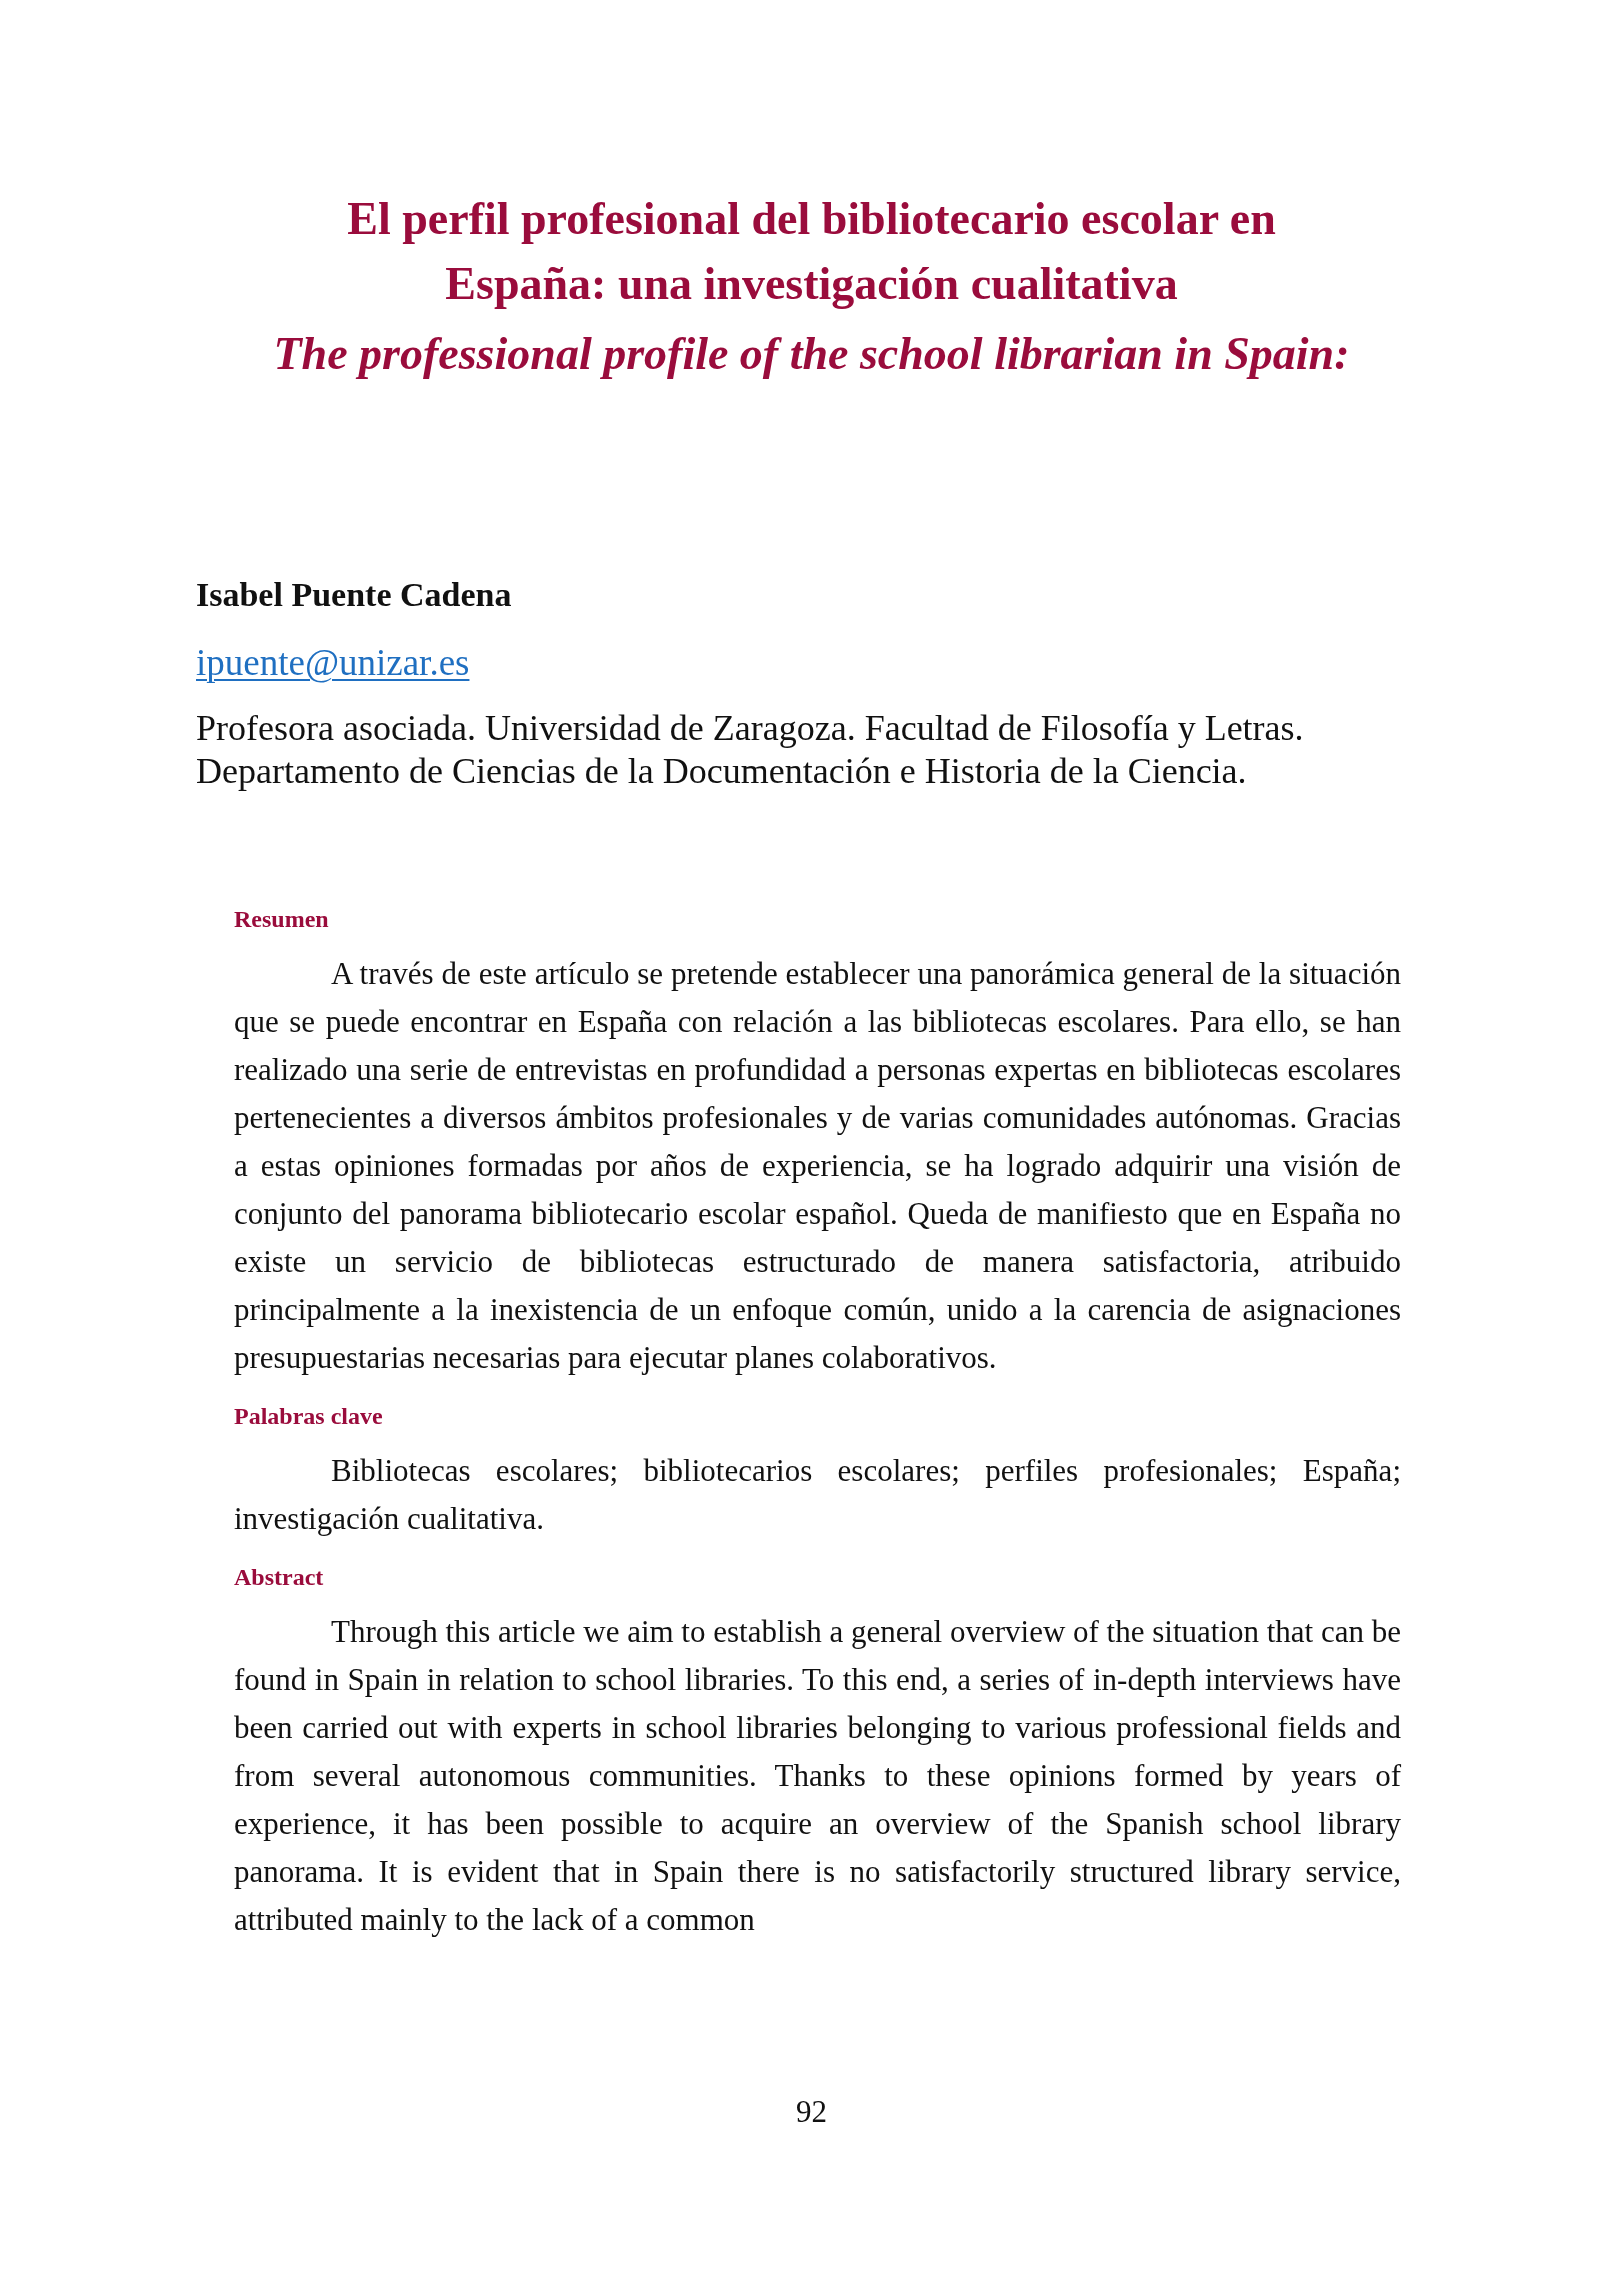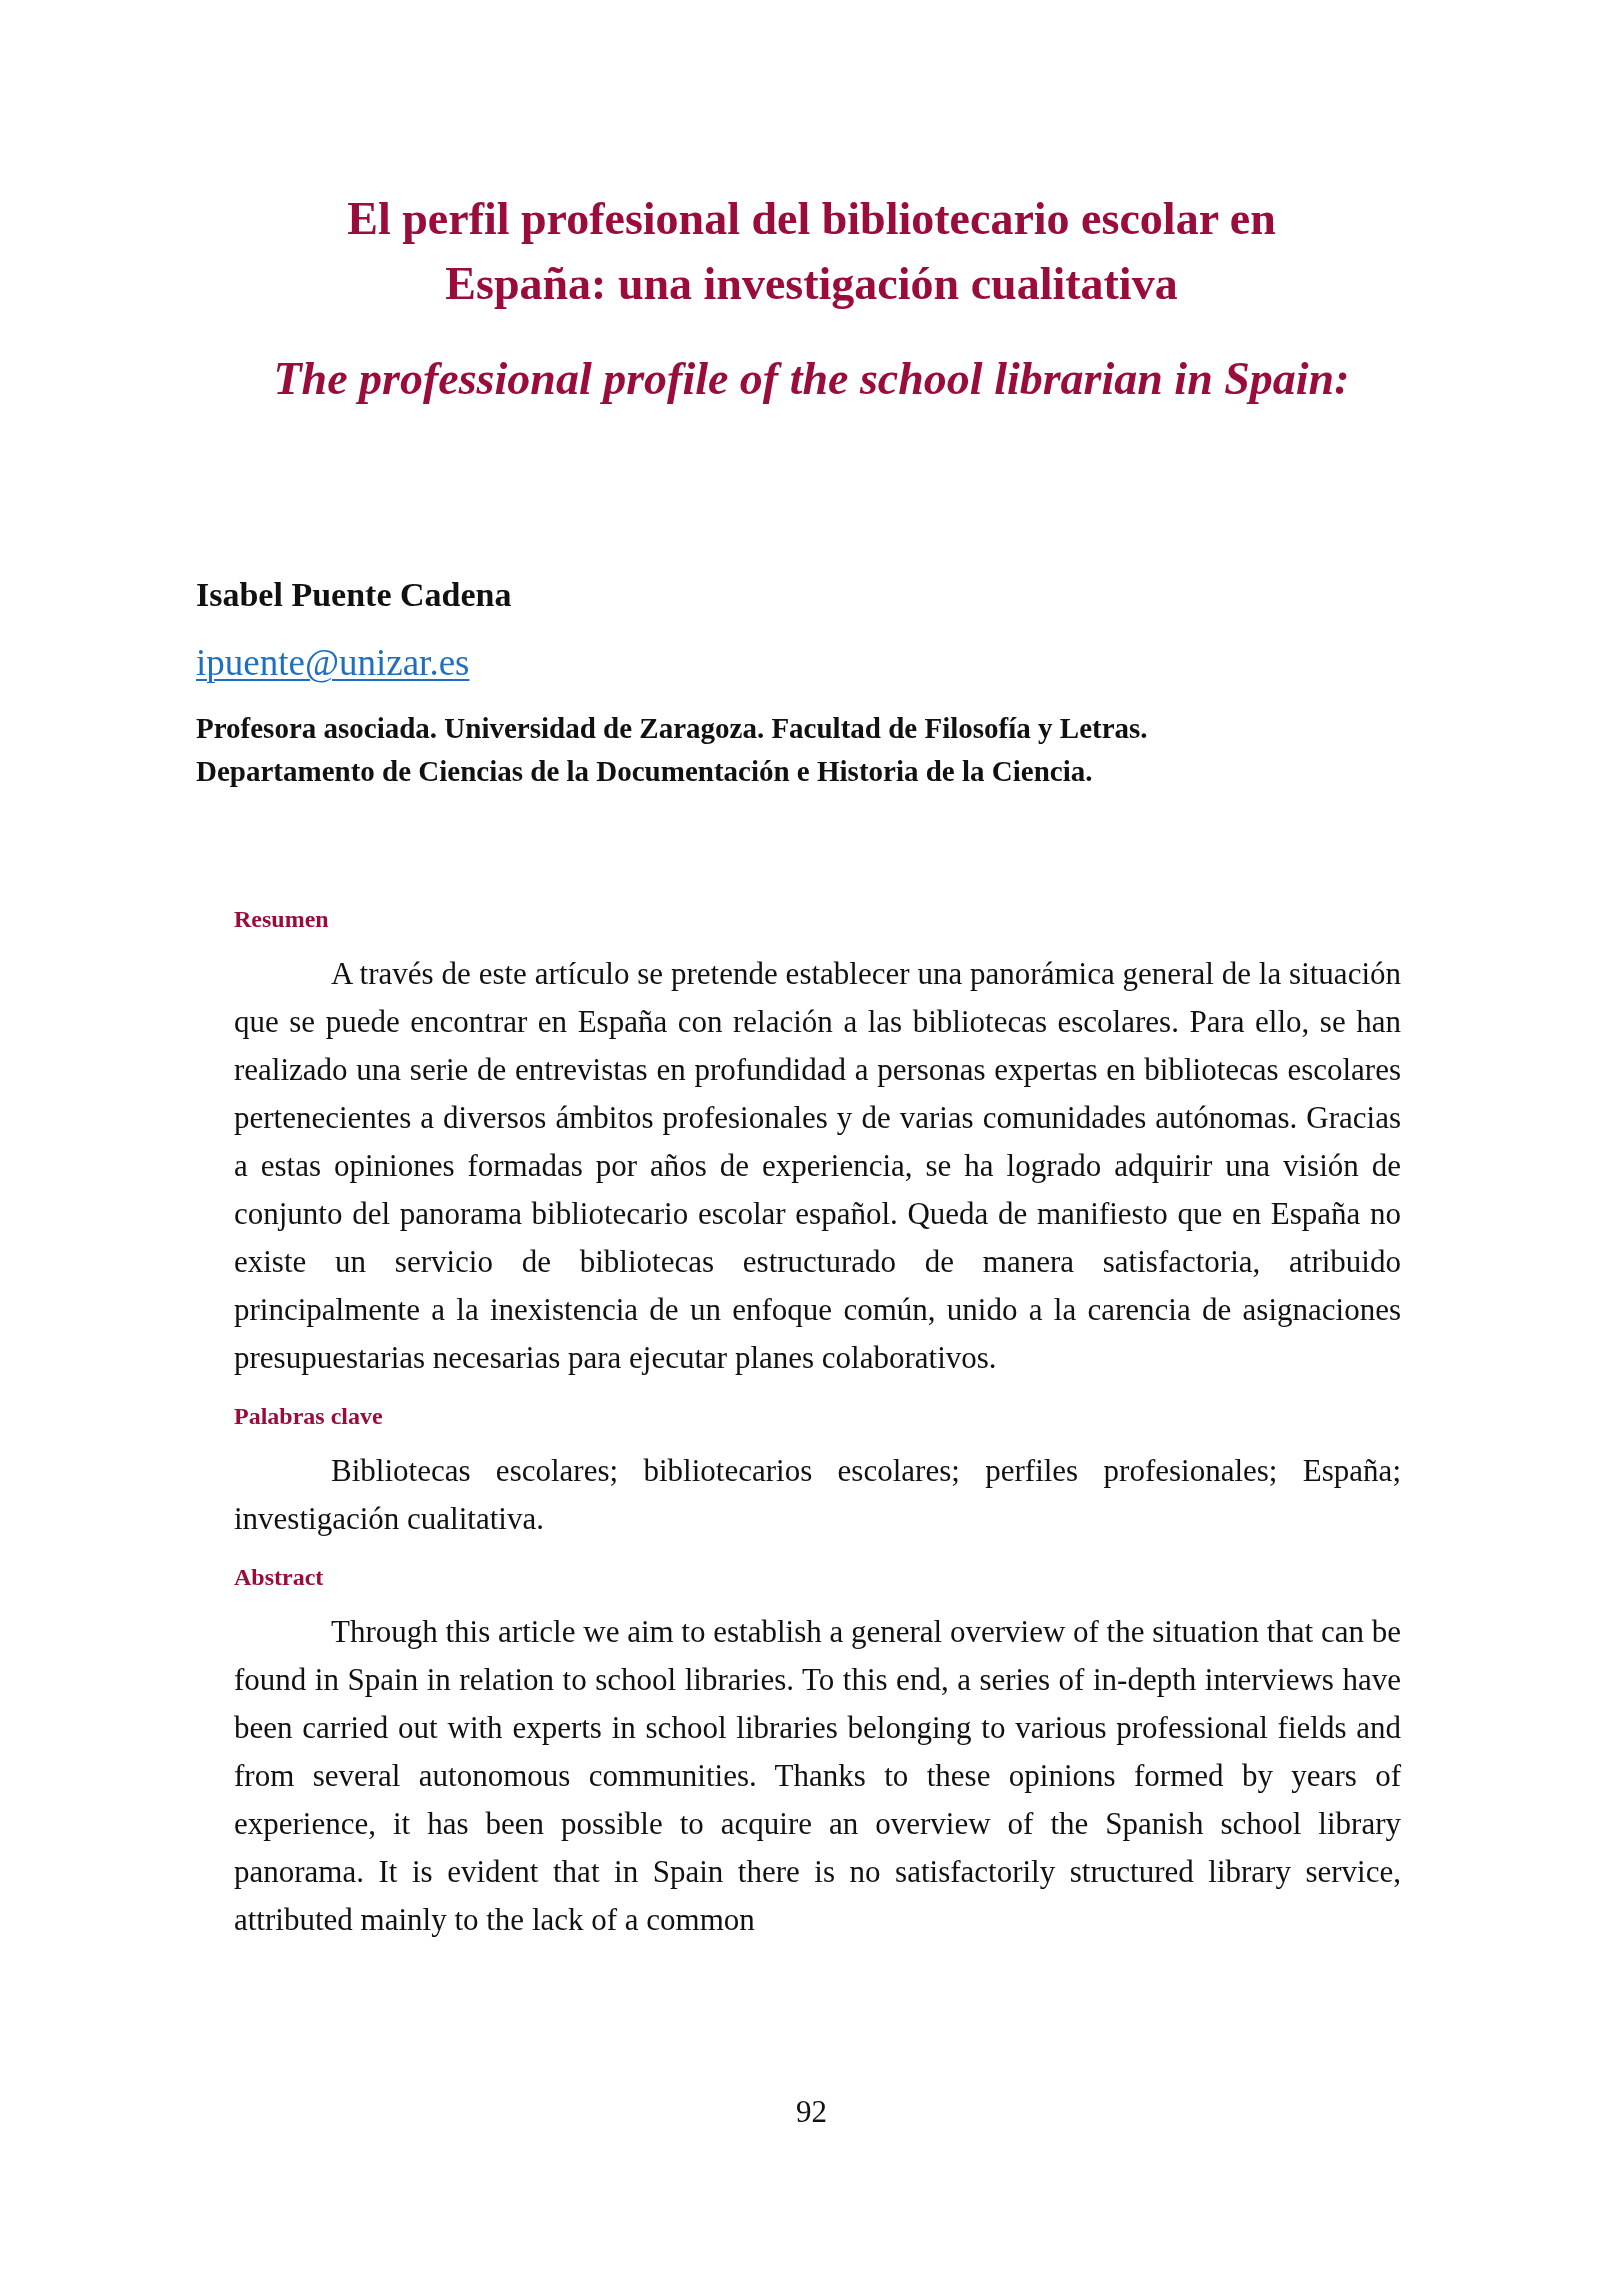--- a/index.html
+++ b/index.html
@@ -1,25 +1,25 @@
 <!DOCTYPE html>
 <html style="font-size:10.5px"><head>
 <meta charset="utf-8">
 <style>
   html, body { margin: 0; padding: 0; background: #ffffff; }
   body { width: 1623px; height: 2295px; position: relative; overflow: hidden;
          font-family: "Liberation Serif", "DejaVu Serif", serif; color: #111111; }
   .page { position: absolute; left: 0; top: 0; width: 1623px; height: 2295px; }
   .title-block { position: absolute; left: 196px; width: 1231px; top: 186px; text-align: center; color: #9a0c3c; }
   .title-es { font-weight: bold; font-size: 46px; line-height: 65px; margin: 0; }
-  .title-en { font-weight: bold; font-style: italic; font-size: 46px; line-height: 65px; margin: 30px 0 0 0; }
+  .title-en { font-weight: bold; font-style: italic; font-size: 46px; line-height: 65px; margin: 5px 0 0 0; }
   .author-block { position: absolute; left: 196px; width: 1231px; top: 569px; text-align: left; }
   .author-name { font-weight: bold; font-size: 34px; line-height: 52px; margin: 0; }
   .author-email { display: inline-block; font-size: 37px; line-height: 52px; margin-top: 16px; color: #1f6fc1; text-decoration: underline; text-decoration-thickness: 2px; text-underline-offset: 3.9px; }
-  .affil { font-weight: bold; font-size: 29px; line-height: 43px; margin: 18.3px 0 0 0; }
+  .affil { font-weight: normal; font-size: 36px; line-height: 43px; margin: 18.3px 0 0 0; }
   .body-block { position: absolute; left: 234px; width: 1167px; top: 893px; }
   .section-heading { color: #9a0c3c; font-weight: bold; font-size: 24px; line-height: 52px; margin: 0; }
   .para { font-size: 31px; line-height: 48px; text-align: justify; text-indent: 97px; margin: 5.2px 0 0 0; }
   .sec-gap { margin-top: 7.9px; }
   .page-number { position: absolute; left: 0; width: 1623px; top: 2089px; text-align: center; font-size: 31px; line-height: 46px; }
 </style>
 </head>
 <body>
 
 <div class="page">

